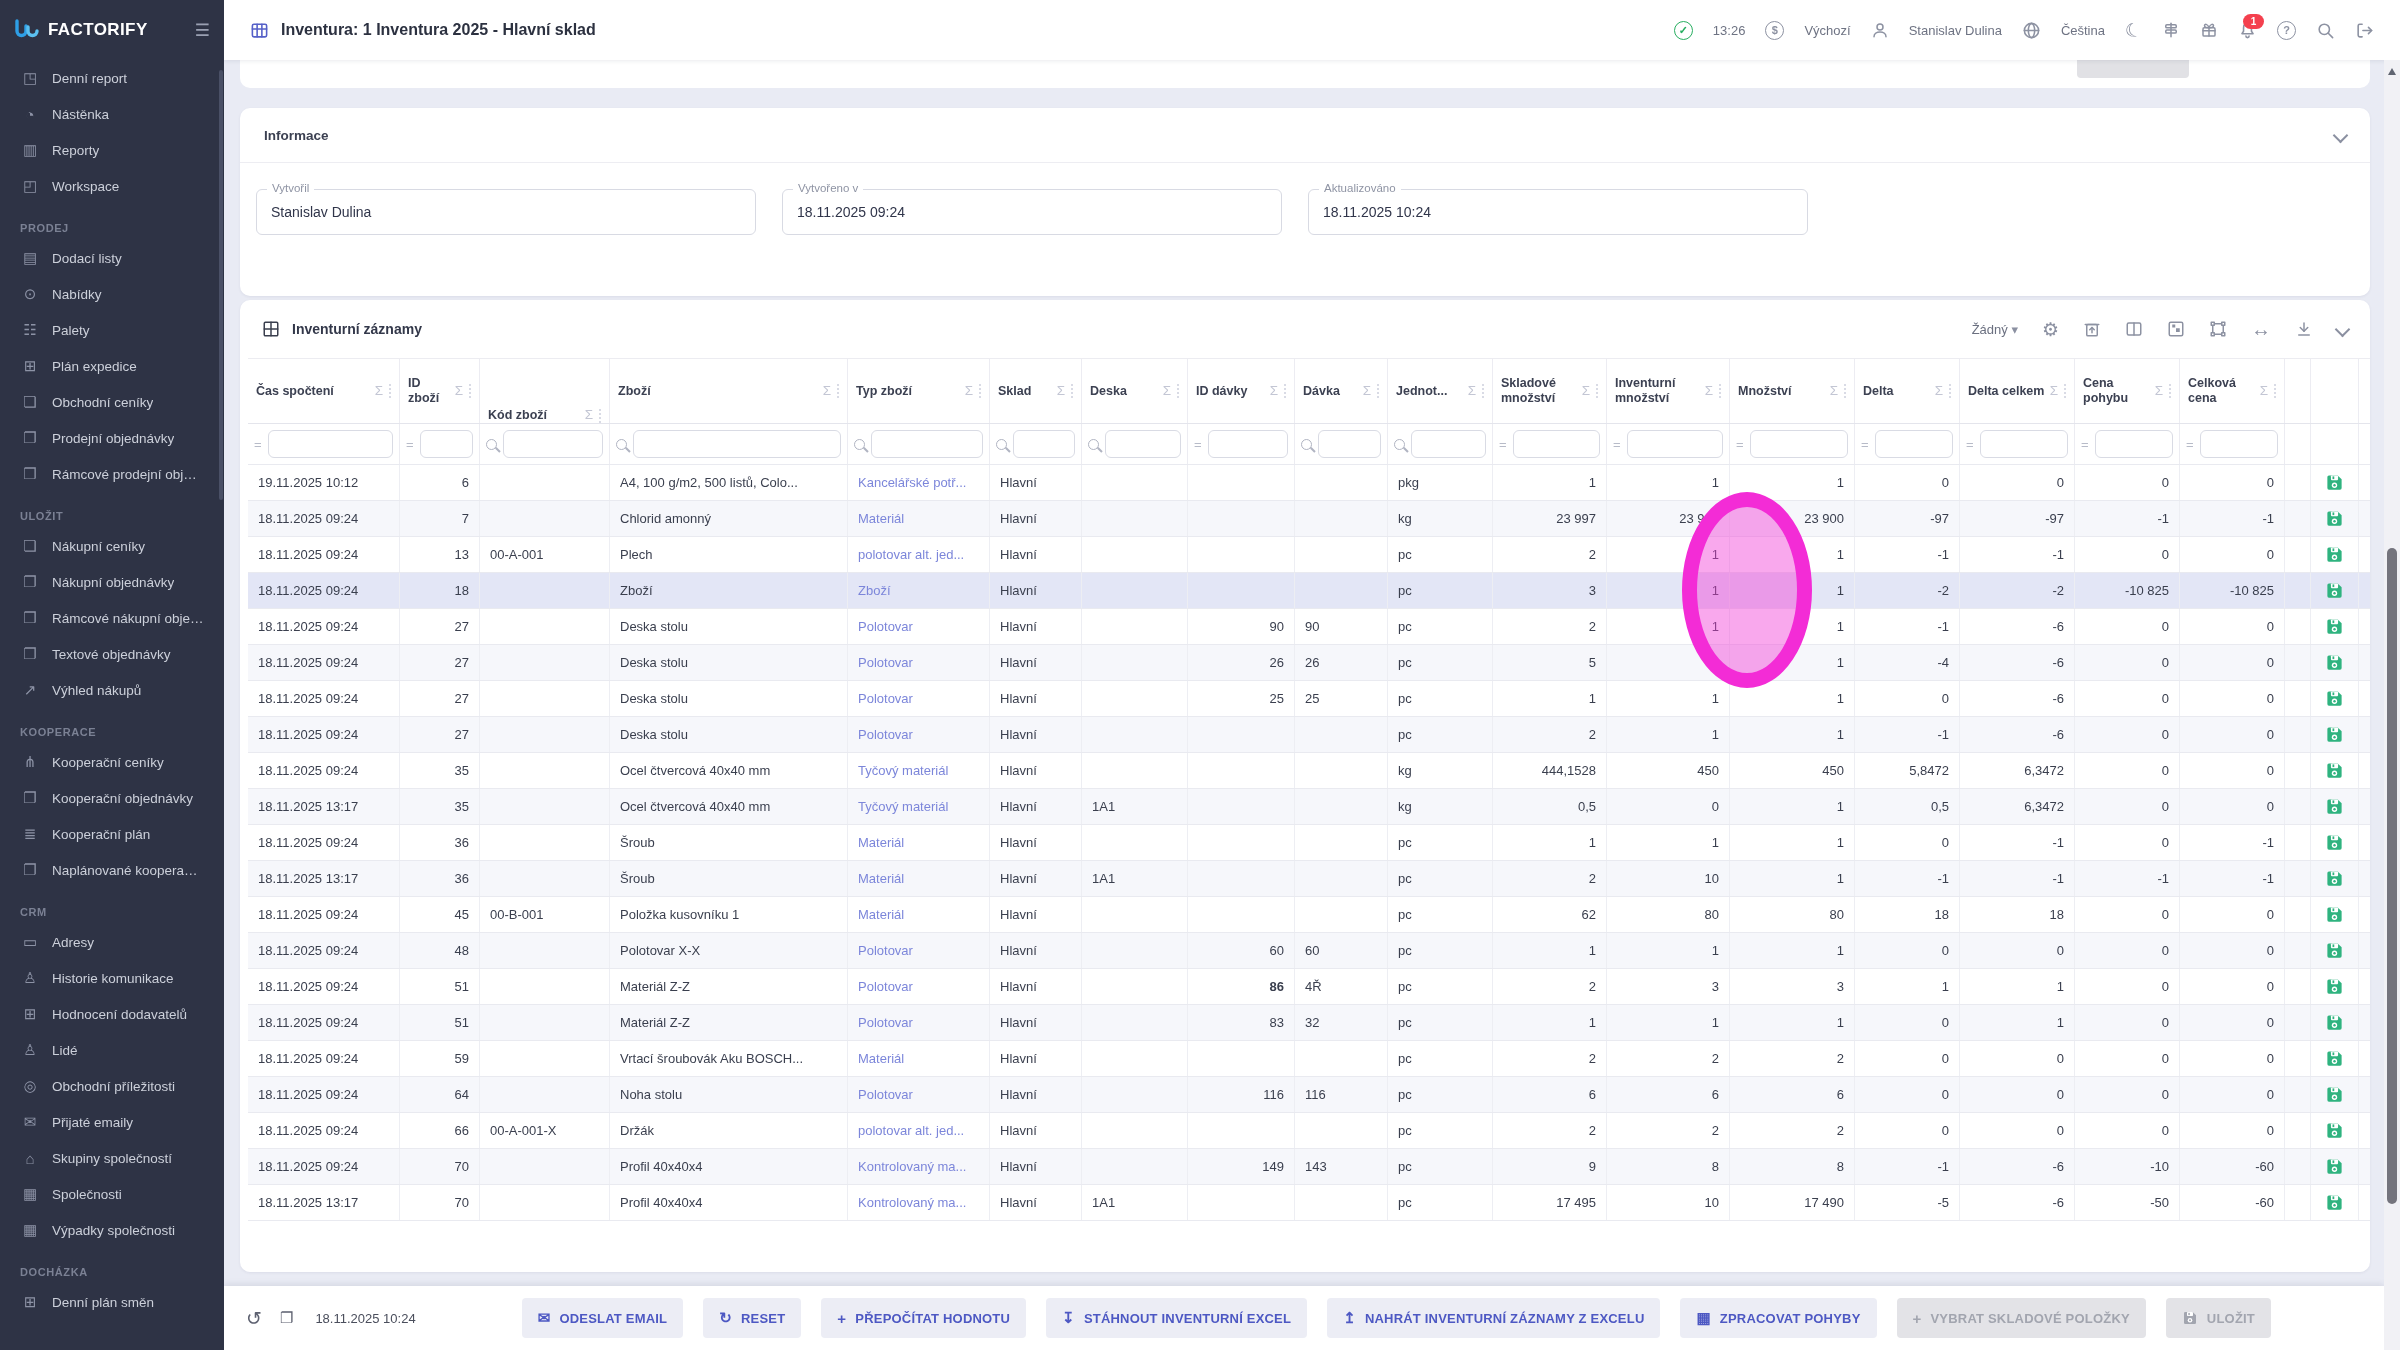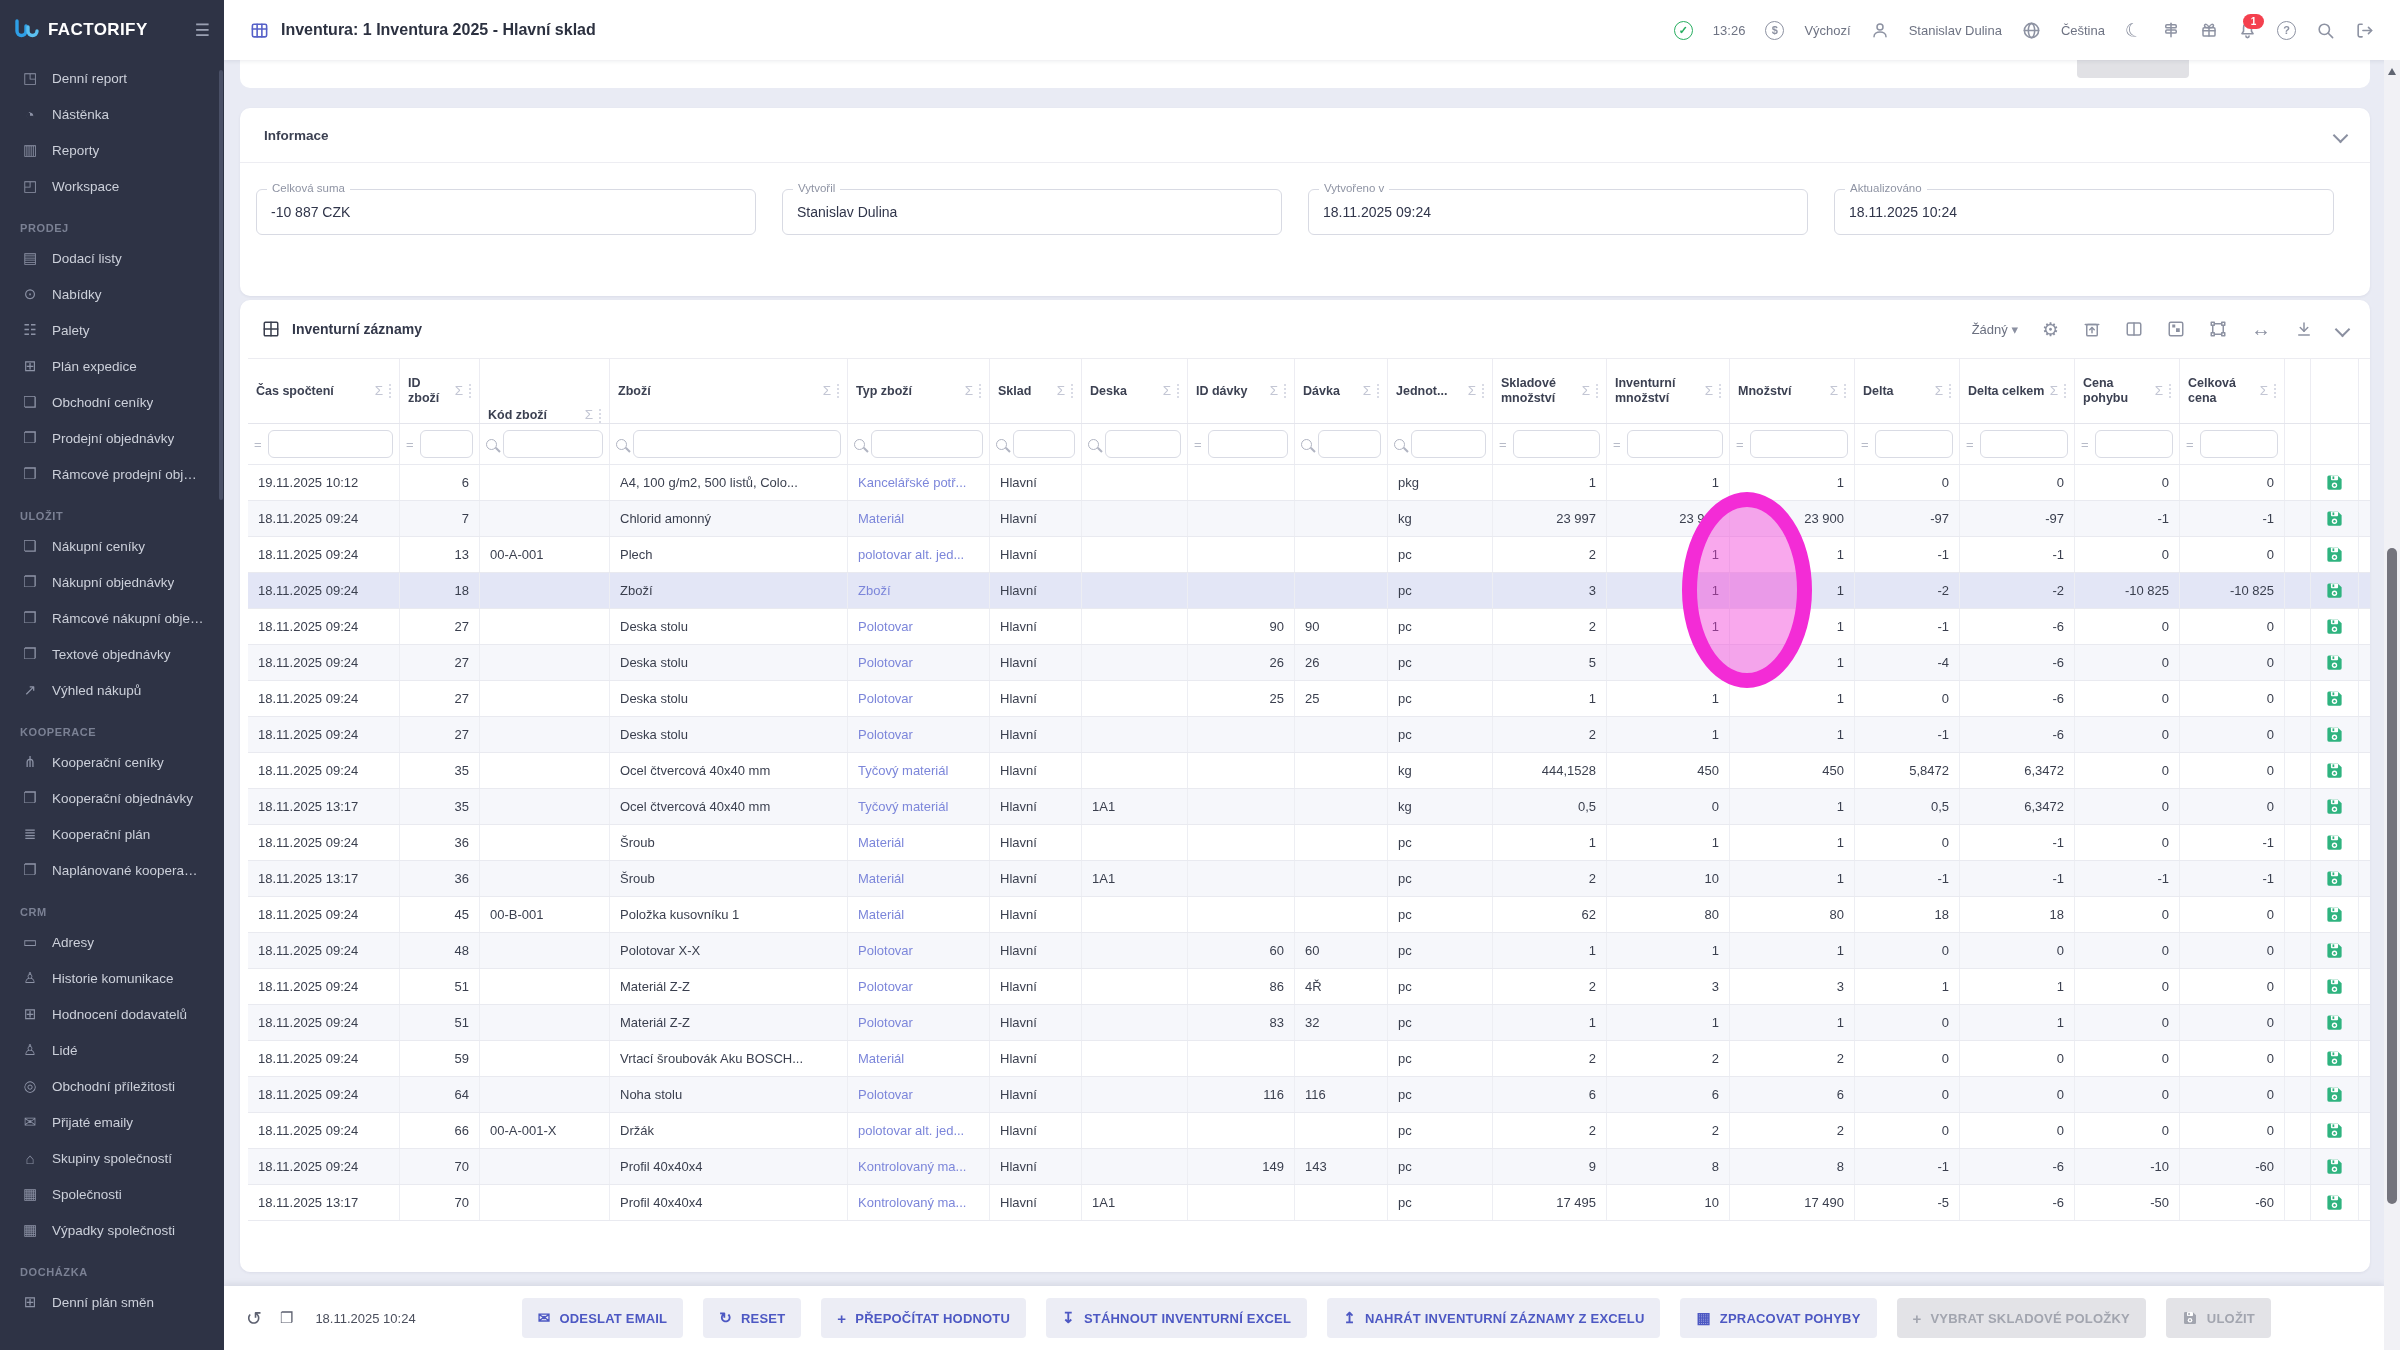--- a/index.html
+++ b/index.html
@@ -319,24 +319,20 @@
   <div class="remnant-btn"></div>
 </div>
 
 <div class="card info-card">
   <div class="card-head">
     <span class="card-title">Informace</span>
     <span class="chev"></span>
   </div>
   <div class="fields">
     <div class="field">
-      <span class="flabel">Celková suma</span>
-      <span>-10 887 CZK</span>
-    </div>
-    <div class="field">
       <span class="flabel">Vytvořil</span>
       <span>Stanislav Dulina</span>
     </div>
     <div class="field">
       <span class="flabel">Vytvořeno v</span>
       <span>18.11.2025 09:24</span>
     </div>
     <div class="field">
       <span class="flabel">Aktualizováno</span>
       <span>18.11.2025 10:24</span>
@@ -996,21 +992,21 @@
           </div>
         </div>
         <div class="trow">
           <div class="tcell" style="width: 152px;">18.11.2025 09:24</div>
           <div class="tcell num" style="width: 80px;">51</div>
           <div class="tcell" style="width: 130px;"></div>
           <div class="tcell" style="width: 238px;">Materiál Z-Z</div>
           <div class="tcell link" style="width: 142px;">Polotovar</div>
           <div class="tcell" style="width: 92px;">Hlavní</div>
           <div class="tcell" style="width: 106px;"></div>
-          <div class="tcell num" style="width: 107px;">86</div>
+          <div class="tcell num" style="width: 107px; font-weight: bold;">86</div>
           <div class="tcell" style="width: 93px;">4Ř</div>
           <div class="tcell" style="width: 105px;">pc</div>
           <div class="tcell num" style="width: 114px;">2</div>
           <div class="tcell num" style="width: 123px;">3</div>
           <div class="tcell num" style="width: 125px;">3</div>
           <div class="tcell num" style="width: 105px;">1</div>
           <div class="tcell num" style="width: 115px;">1</div>
           <div class="tcell num" style="width: 105px;">0</div>
           <div class="tcell num" style="width: 105px;">0</div>
           <div class="tcell" style="width: 26px;"></div>

